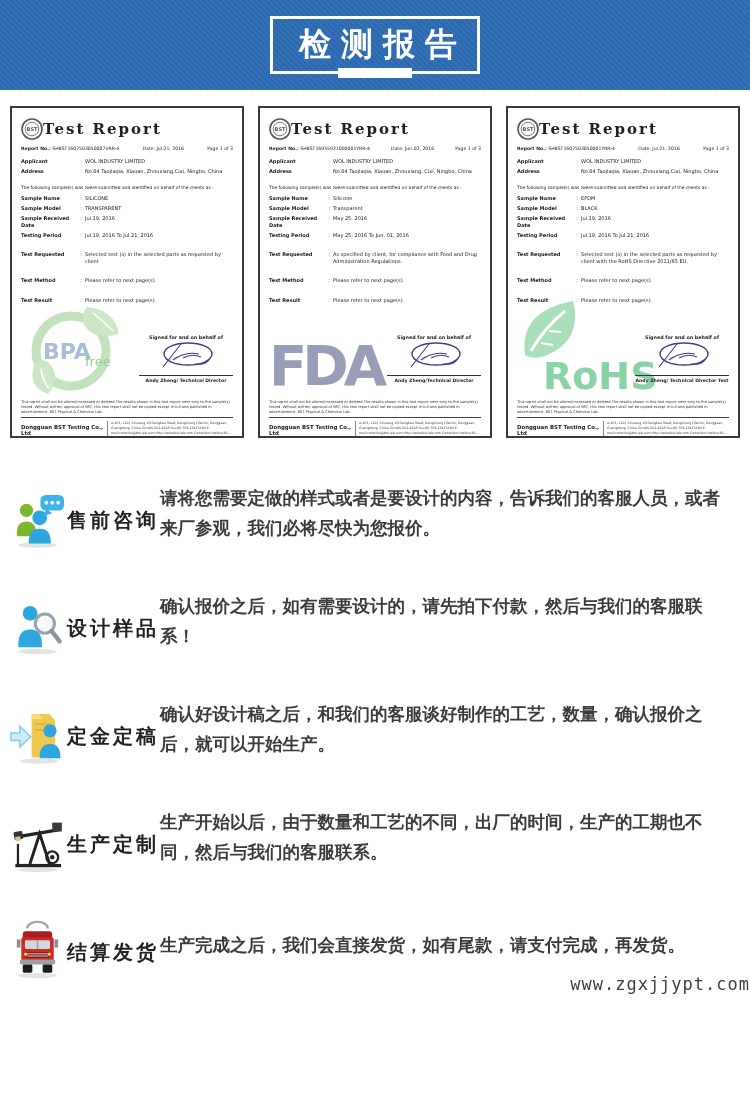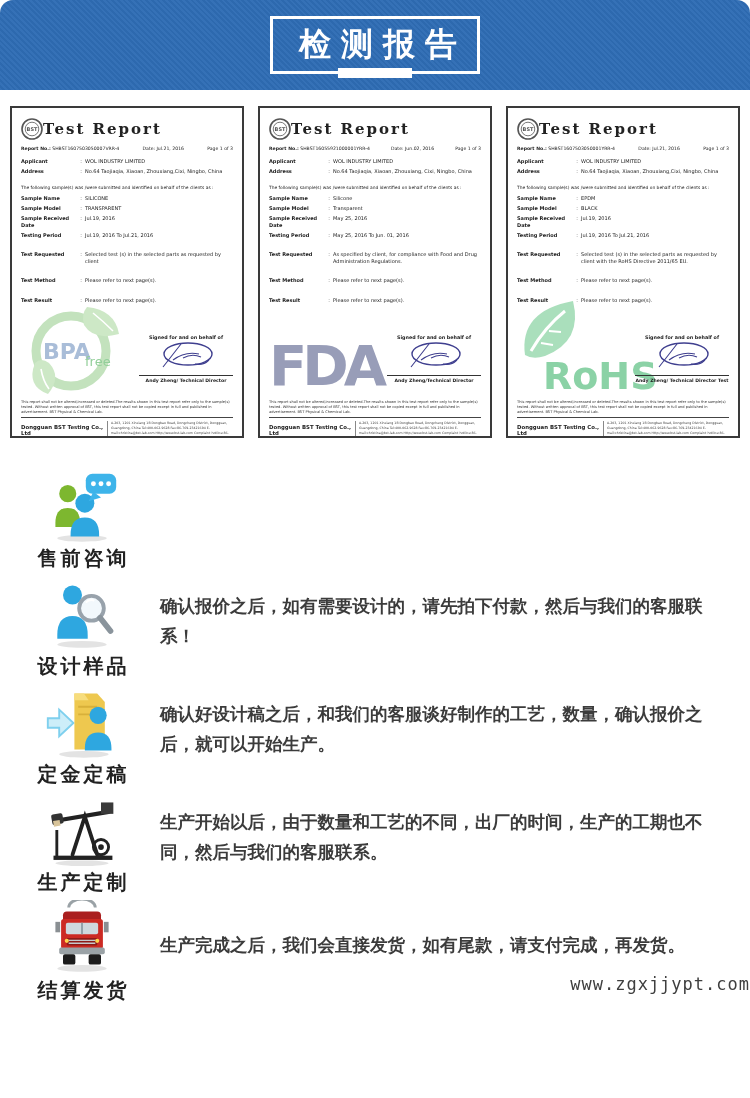--- a/index.html
+++ b/index.html
@@ -1,17 +1,17 @@
 <!DOCTYPE html>
 <html><head>
 <meta charset="utf-8">
 <style>
   html,body{margin:0;padding:0;background:#ffffff;}
   .page{width:750px;height:1098px;margin:0 auto;background:#fff;overflow:hidden;
-        font-family:"DejaVu Sans","Liberation Sans",sans-serif;position:relative;border-radius:13px;}
+        font-family:"DejaVu Sans","Liberation Sans",sans-serif;position:relative;}
 
   
   .banner{height:90px;background:#2e6cb4;display:flex;align-items:center;justify-content:center;
           background-image:repeating-linear-gradient(45deg,rgba(255,255,255,.035) 0 2px,rgba(0,0,0,.03) 2px 4px);}
   .banner.second{height:88px;}
   .tbox{position:relative;border:3px solid #fff;padding:6px 20px 8px 26px;}
   .tbox .ttl{color:#fff;font-size:32px;font-weight:bold;letter-spacing:10px;margin-right:-10px;line-height:1.2;}
   .tbar{position:absolute;left:50%;bottom:-7px;transform:translateX(-50%);width:74px;height:10px;background:#fff;}
 
   
@@ -38,21 +38,21 @@
   .sign .slabel{font-size:4.8px;font-weight:bold;}
   .sign .signer{font-size:4.6px;font-weight:bold;border-top:1px solid #333;padding-top:2px;margin-top:1px;}
   .disc{font-size:3.6px;color:#333;line-height:1.45;margin:3px 0 2px;}
   .cfoot{border-top:1px solid #444;display:flex;align-items:flex-start;padding-top:3px;}
   .cfoot .cname{font-size:5.4px;font-weight:bold;width:86px;flex-shrink:0;padding-top:3px;}
   .cfoot .cinfo{flex:1;font-size:3.2px;color:#444;border-left:1px solid #888;padding-left:3px;line-height:1.5;}
 
   
   .steps{position:relative;padding-top:6px;background:#fff;}
   .step{display:flex;height:108px;padding:0 8px;}
-  .step-left{width:148px;flex-shrink:0;display:flex;flex-direction:column;align-items:center;justify-content:center;}
+  .step-left{width:148px;flex-shrink:0;display:flex;flex-direction:row;align-items:center;justify-content:center;}
   .step-icon{width:84px;height:76px;}
   .step-label{font-size:20px;font-weight:bold;color:#222;letter-spacing:3px;margin-right:-3px;margin-top:1px;white-space:nowrap;}
   .step-text{flex:1;align-self:center;font-size:17.5px;font-weight:600;color:#3b3b3b;line-height:1.7;
              padding:0 10px 0 4px;margin-top:-12px;}
   .watermark{position:absolute;right:0;bottom:12px;font-family:"DejaVu Sans Mono","Liberation Mono",monospace;
              font-size:17px;color:#3f3f3f;letter-spacing:1px;}
 </style>
 </head>
 <body>
 
@@ -352,20 +352,21 @@
           <circle cx="43" cy="37" r="10" fill="#2ea7e0"></circle>
           <path d="M28 70 q0-18 15-18 q15 0 15 18 v2 h-30z" fill="#2ea7e0"></path>
           <rect x="44" y="6" width="32" height="21" rx="7" fill="#3db4ea"></rect>
           <path d="M52 25 l-5 10 l13 -4z" fill="#3db4ea"></path>
           <circle cx="52" cy="16.5" r="2.6" fill="#fff"></circle>
             <circle cx="60" cy="16.5" r="2.6" fill="#fff"></circle>
             <circle cx="68" cy="16.5" r="2.6" fill="#fff"></circle>
         </svg>
         <div class="step-label">售前咨询</div>
       </div>
+      <div class="step-text">请将您需要定做的样式或者是要设计的内容，告诉我们的客服人员，或者来厂参观，我们必将尽快为您报价。</div>
     </div>
 
     <div class="step">
       <div class="step-left">
         <svg class="step-icon" viewBox="0 0 80 80">
           <ellipse cx="40" cy="72" rx="26" ry="3.5" fill="#e3e3e3"></ellipse>
           <circle cx="30" cy="20" r="10" fill="#2ea7e0"></circle>
           <path d="M14 62 q0-20 16-20 q16 0 16 20 v4 h-32z" fill="#2ea7e0"></path>
           <circle cx="50" cy="34" r="13" fill="#f2f8fc" stroke="#98a2ab" stroke-width="4"></circle>
           <path d="M44 28 q4 -4 9 -2" stroke="#fff" stroke-width="2" fill="none"></path>

